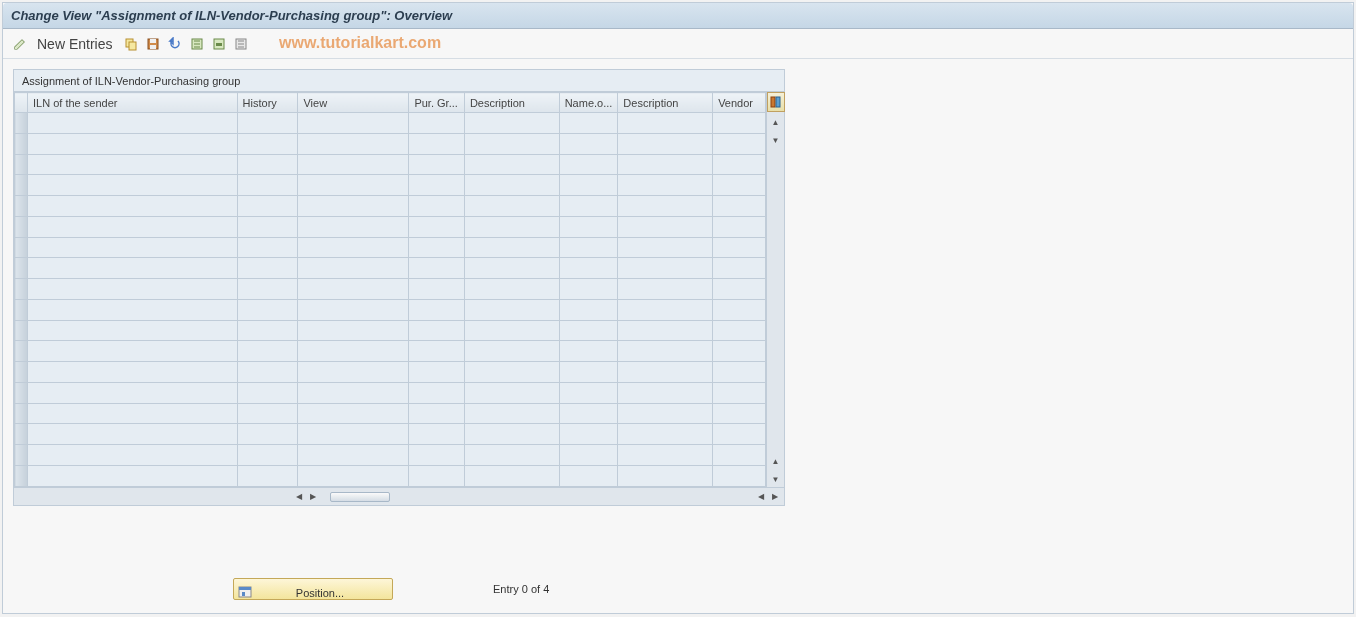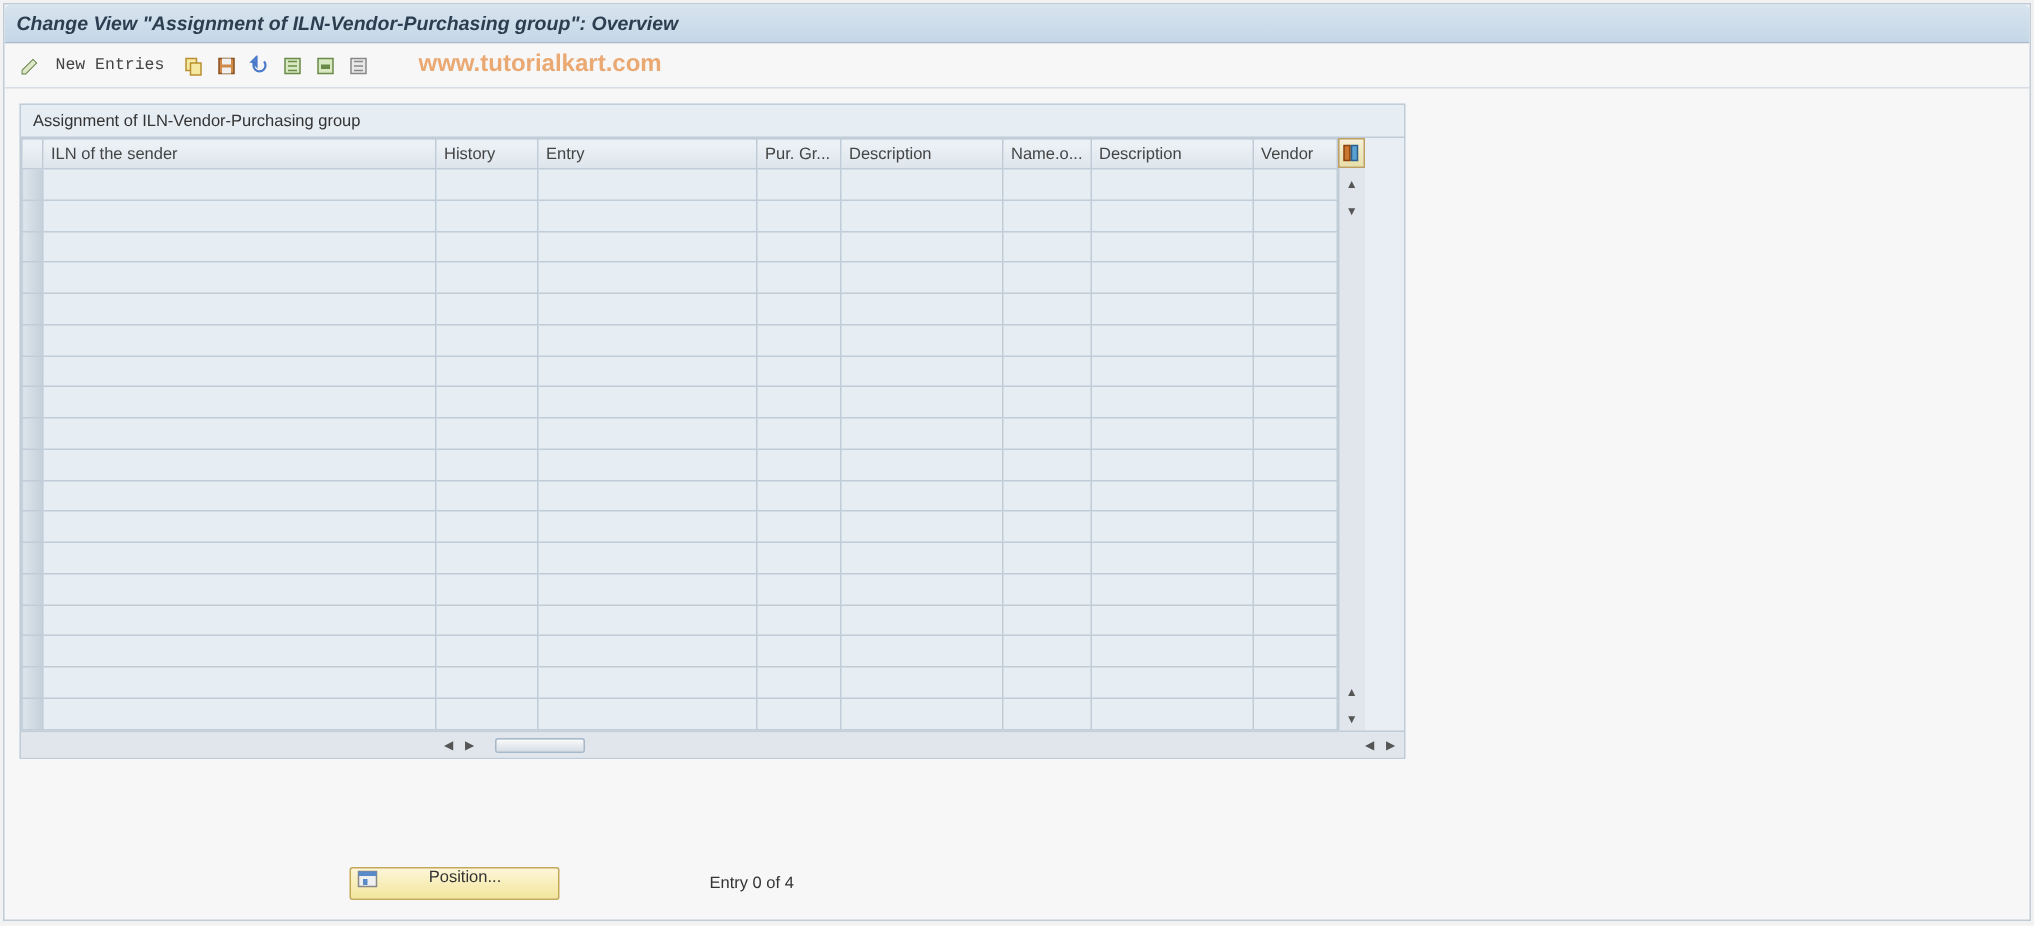--- a/index.html
+++ b/index.html
@@ -45,41 +45,40 @@
     .toolbar-icon {
       width: 18px;
       height: 18px;
       display: flex;
       align-items: center;
       justify-content: center;
       cursor: pointer;
       border-radius: 2px;
     }
     .toolbar-text {
-      font-size: 11px;
+      font-size: 14px;
       color: #444;
       margin: 0 6px 0 4px;
       cursor: pointer;
-      font-family: Liberation Mono, monospace;
     }
     .watermark {
       position: absolute;
       left: 276px;
       top: 5px;
       font-size: 16px;
       font-weight: bold;
       color: #e89b5c;
       opacity: 0.85;
       pointer-events: none;
     }
     .content-area {
       padding: 10px;
     }
     .table-container {
-      width: 924px;
+      width: 772px;
       border: 1px solid #c0ccd8;
       background: #e8eef4;
       position: relative;
     }
     .table-title {
       height: 22px;
       background: #e6edf3;
       border-bottom: 1px solid #c0ccd8;
       padding: 0 8px;
       display: flex;
@@ -196,27 +195,27 @@
     }
     .footer-row {
       position: absolute;
       left: 230px;
       top: 575px;
       display: flex;
       align-items: center;
       gap: 100px;
     }
     .position-btn {
-      width: 140px;
+      width: 160px;
       height: 22px;
       background: linear-gradient(to bottom, #fdf6d8 0%, #f3e59c 100%);
       border: 1px solid #c4a858;
       border-radius: 2px;
       display: flex;
-      align-items: flex-start;
+      align-items: flex-end;
       font-size: 11px;
       color: #333;
       cursor: pointer;
       padding: 0 4px;
     }
     .position-btn .pos-label {
       flex: 1;
       text-align: center;
     }
     .entry-text {
@@ -284,21 +283,21 @@
   <div class="content-area">
     <div class="table-container">
       <div class="table-title">Assignment of ILN-Vendor-Purchasing group</div>
       <div class="table-wrapper">
         <table class="data-table" id="data-table">
           <thead>
               <tr id="header-row">
                 <th class="col-selector-th"></th>
                 <th style="width: 262px;">ILN of the sender</th>
                 <th style="width: 68px;">History</th>
-                <th style="width: 146px;">Entry</th>
+                <th style="width: 146px;">View</th>
                 <th style="width: 56px;">Pur. Gr...</th>
                 <th style="width: 108px;">Description</th>
                 <th style="width: 56px;">Name.o...</th>
                 <th style="width: 108px;">Description</th>
                 <th style="width: 56px;">Vendor</th>
               </tr>
             </thead>
           <tbody id="table-body">
               <tr>
                 <td class="row-selector"></td>

